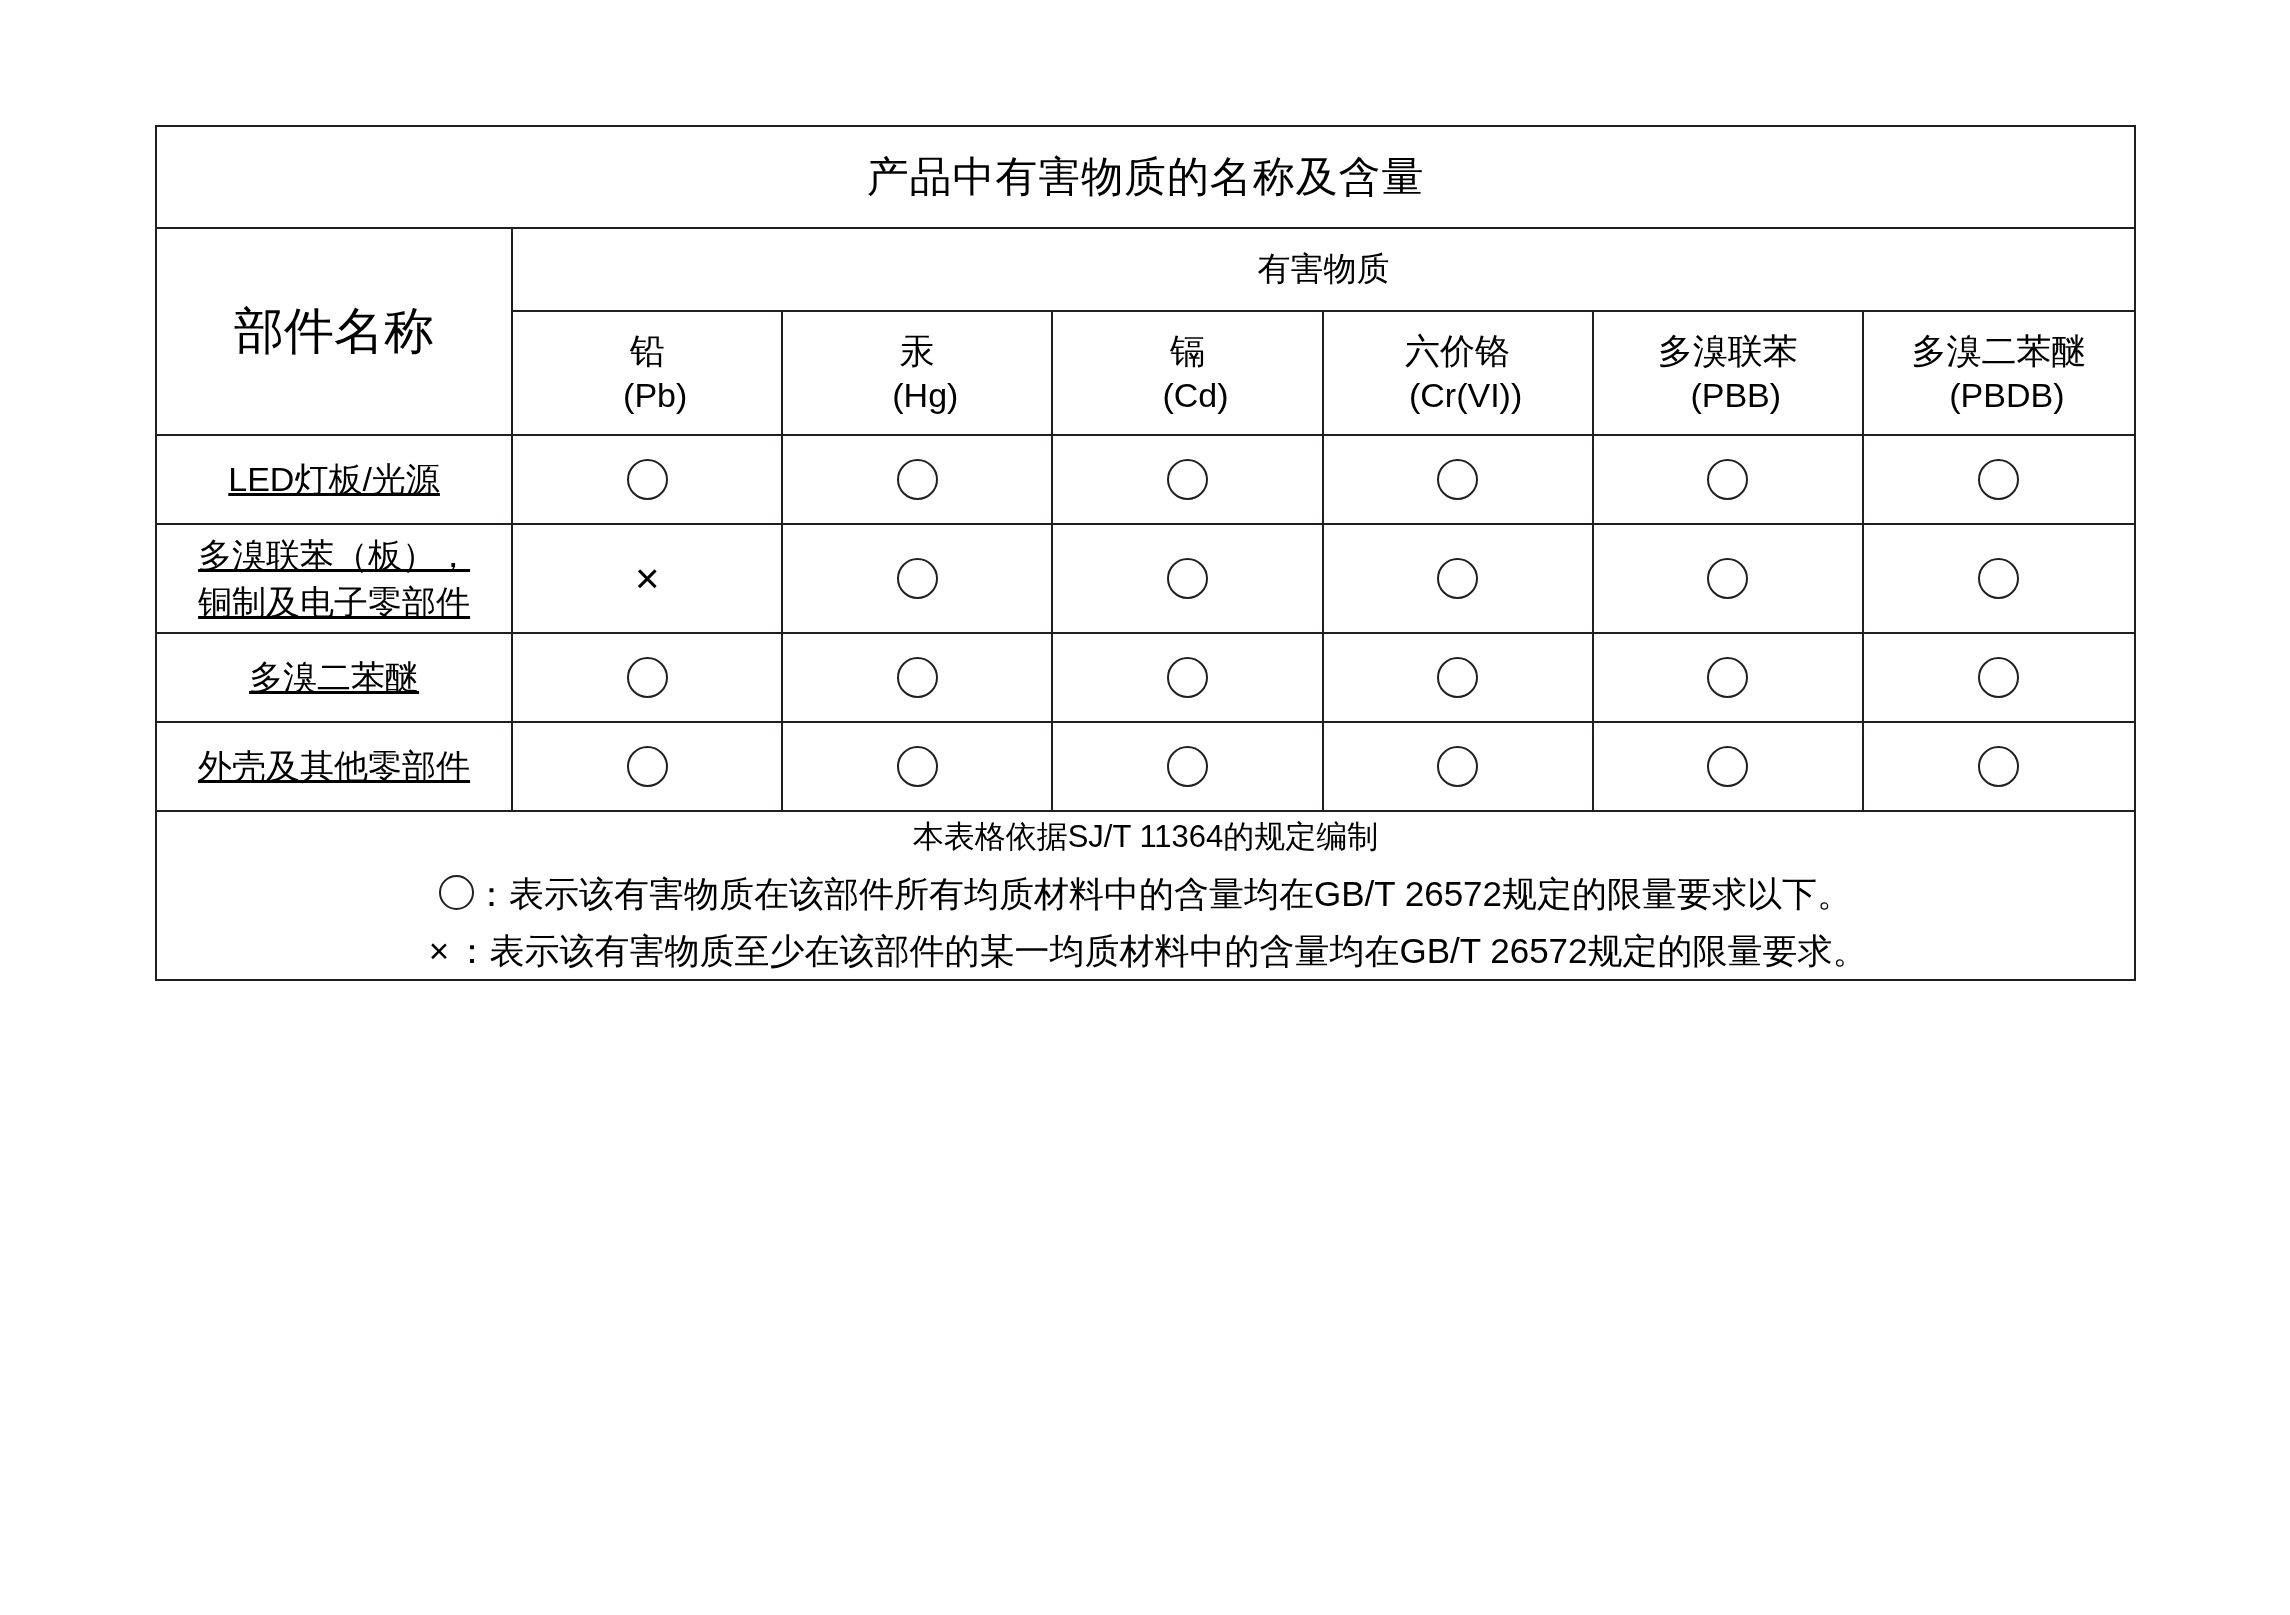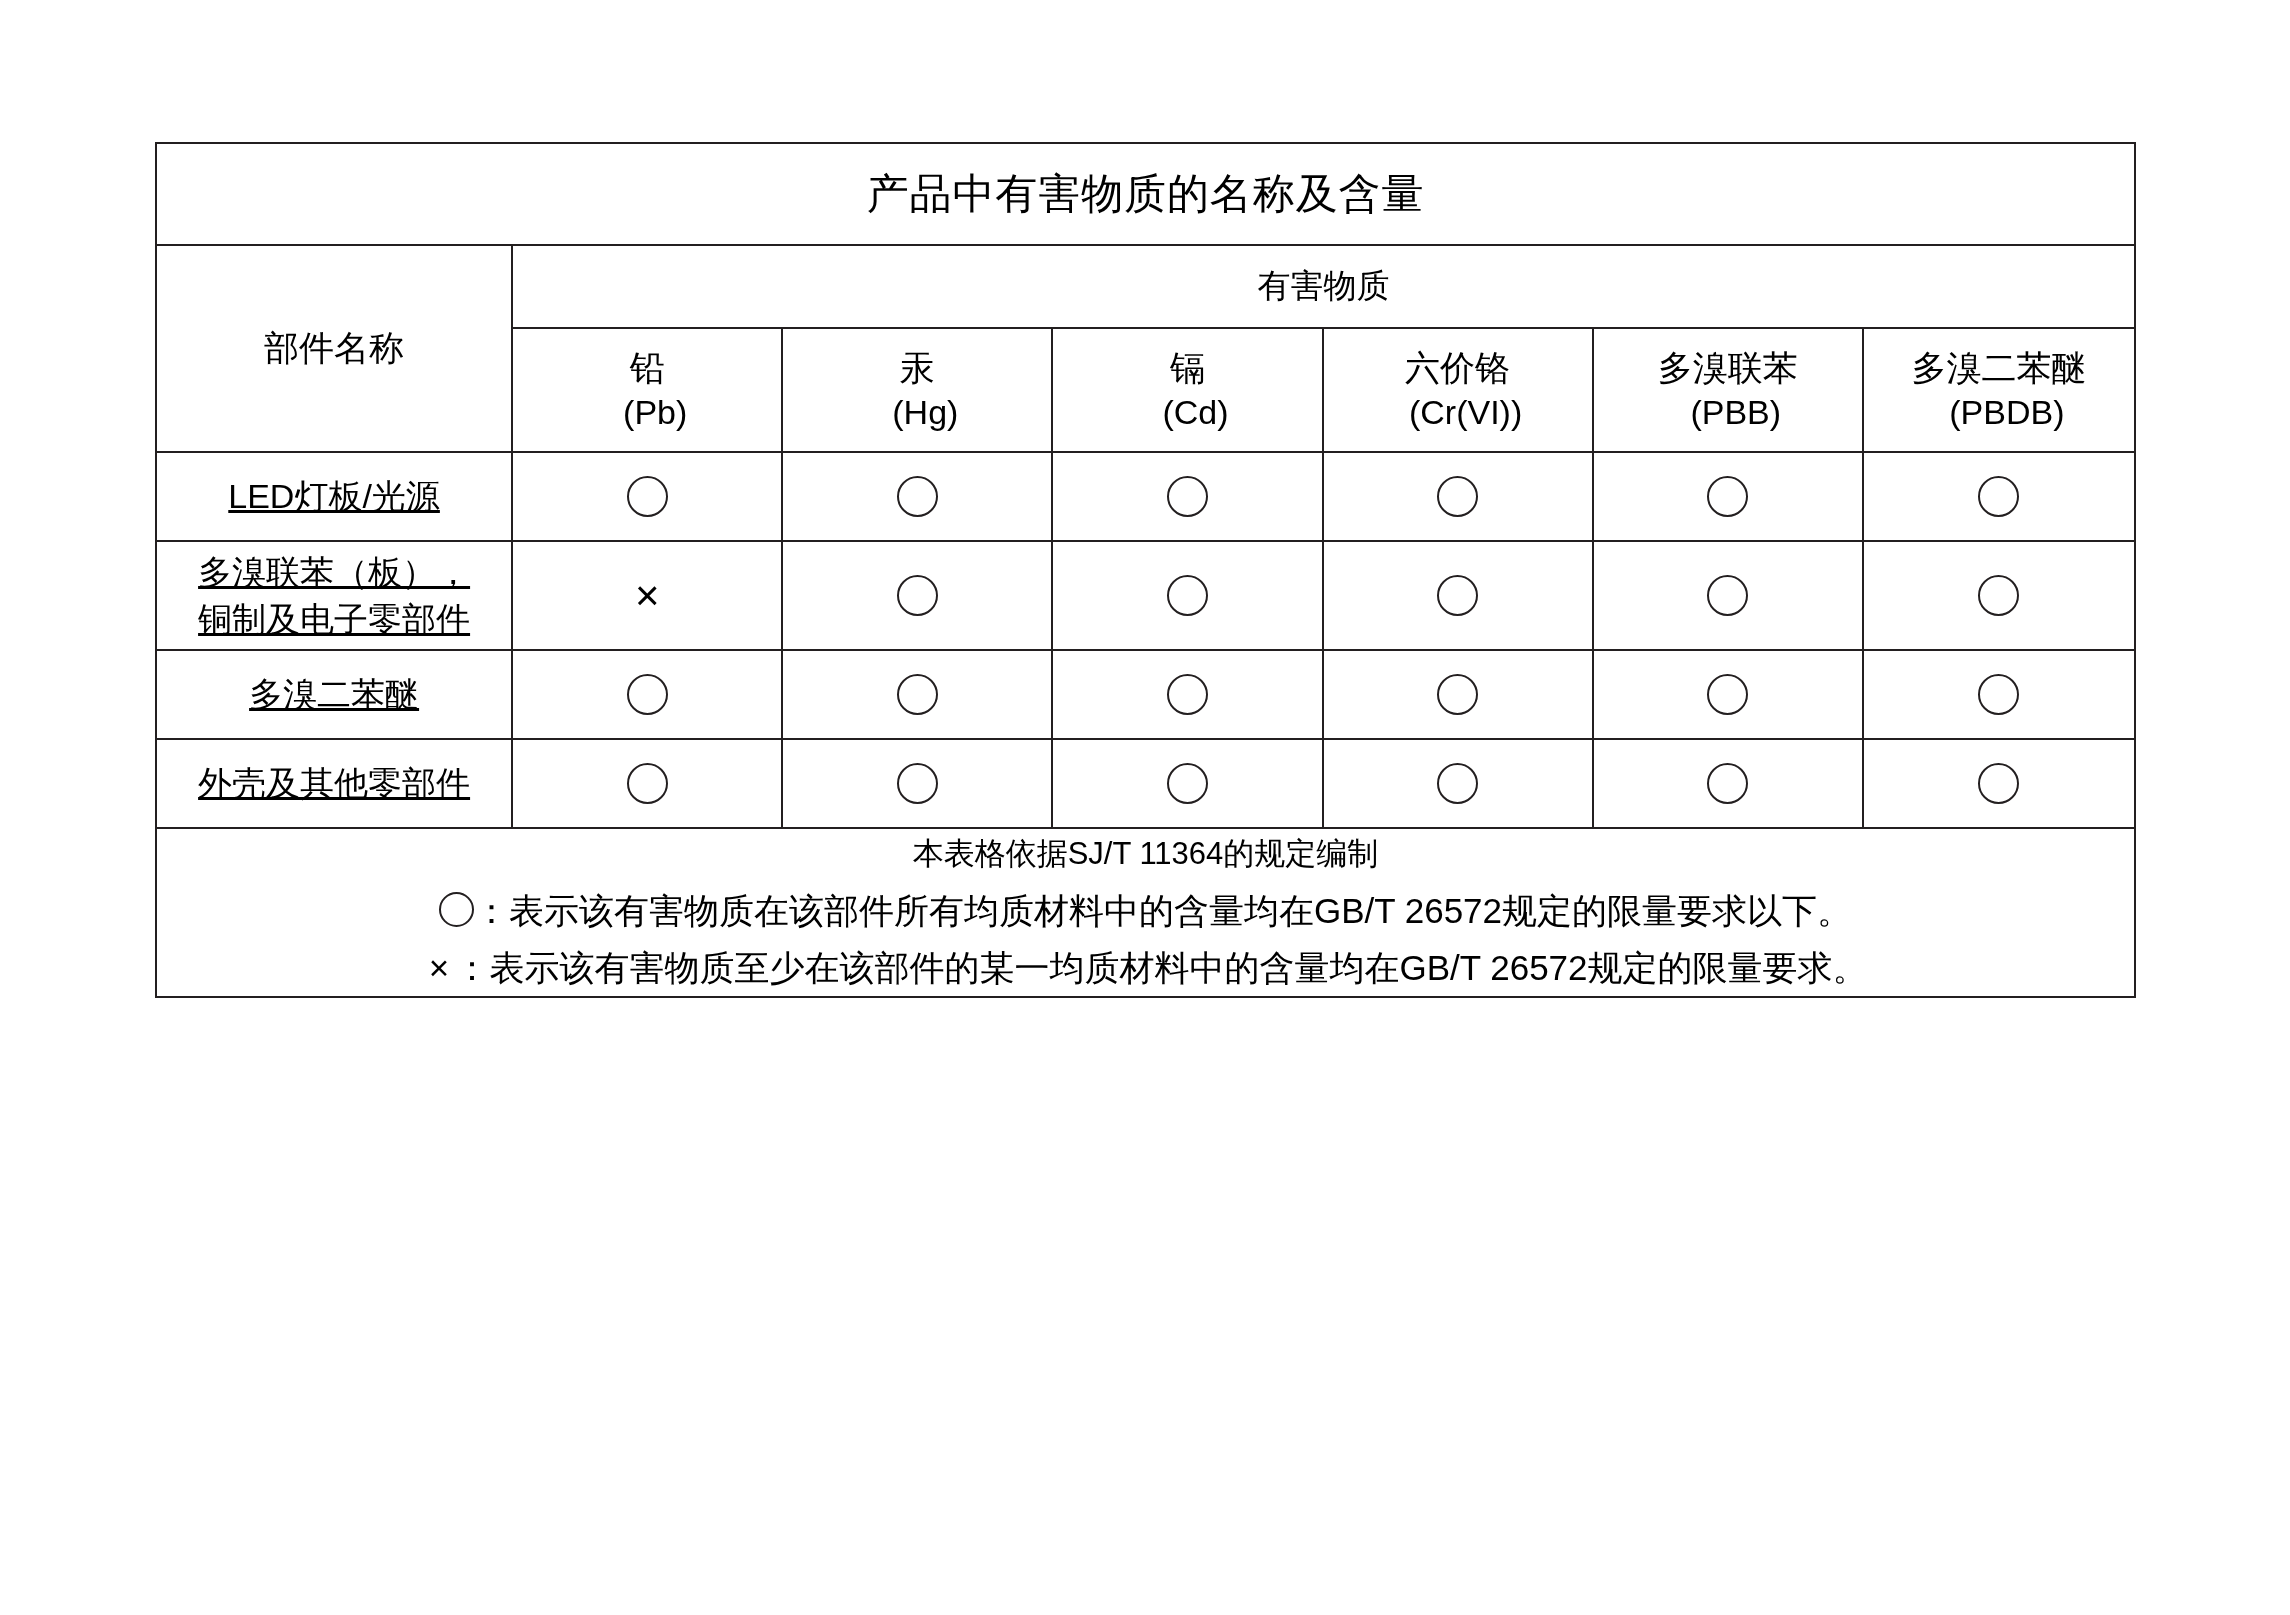--- a/index.html
+++ b/index.html
@@ -10,21 +10,21 @@
   body {
     width: 2291px;
     height: 1615px;
     font-family: "Liberation Sans", "DejaVu Sans", sans-serif;
     color: #000000;
     position: relative;
   }
   .sheet {
     position: absolute;
     left: 155px;
-    top: 142px;
+    top: 125px;
     width: 1981px;
   }
   table.rohs {
     border-collapse: collapse;
     table-layout: fixed;
     width: 100%;
     border: 2.8px solid #231f20;
   }
   table.rohs td, table.rohs th {
     border: 2.8px solid #231f20;
@@ -36,21 +36,21 @@
   .title-cell {
     height: 100px;
     font-size: 42px;
     letter-spacing: 0.9px;
   }
   .group-cell {
     height: 81px;
     font-size: 33px;
   }
   .partname-cell {
-    font-size: 35px;
+    font-size: 50px;
     width: 356px;
   }
   .sub-head {
     height: 122px;
     font-size: 35px;
     line-height: 1.28;
   }
   .sub-head .en {
     display: block;
     font-size: 34px;

